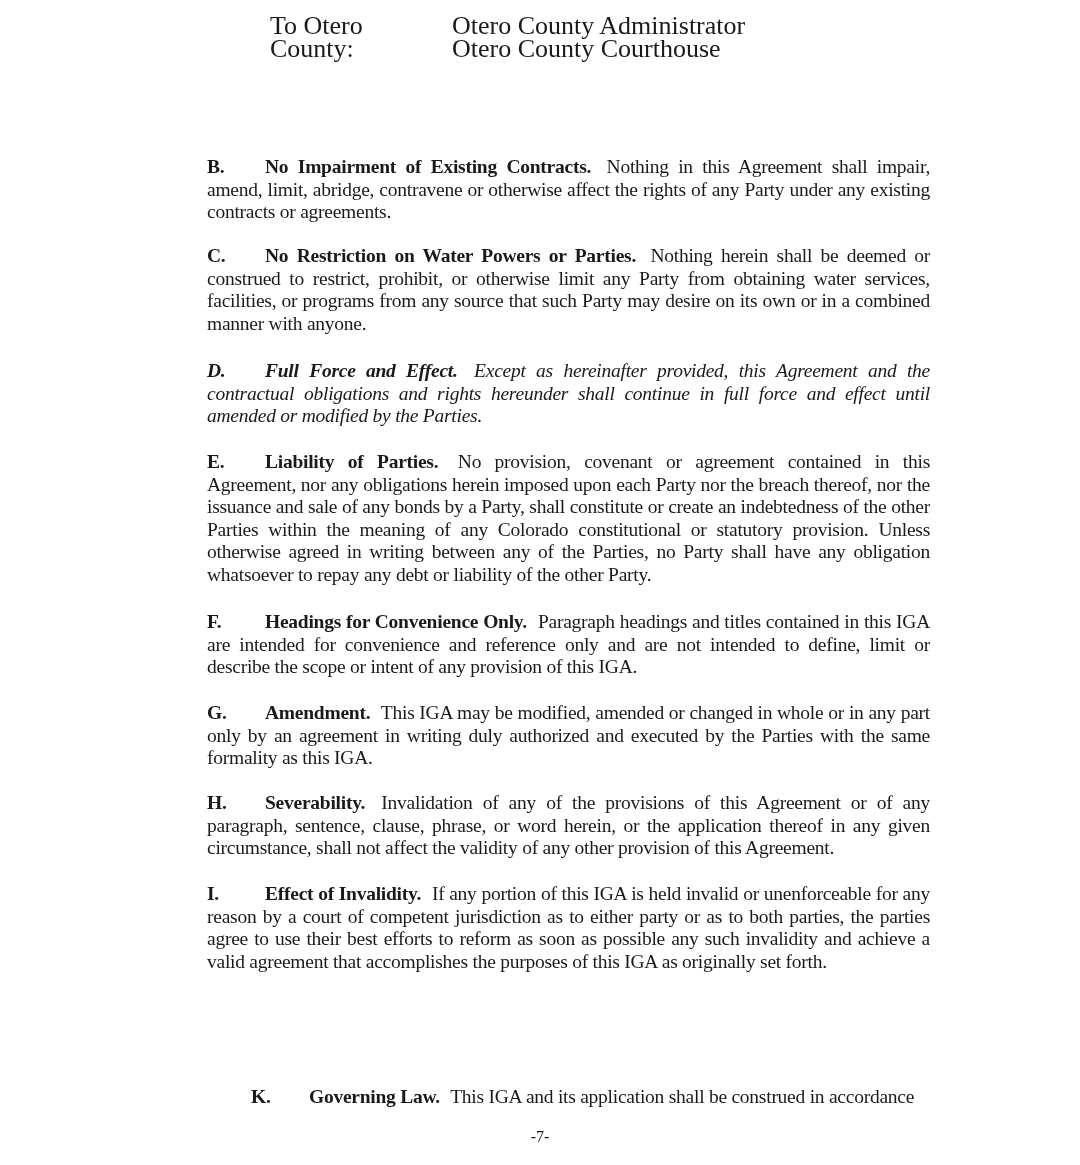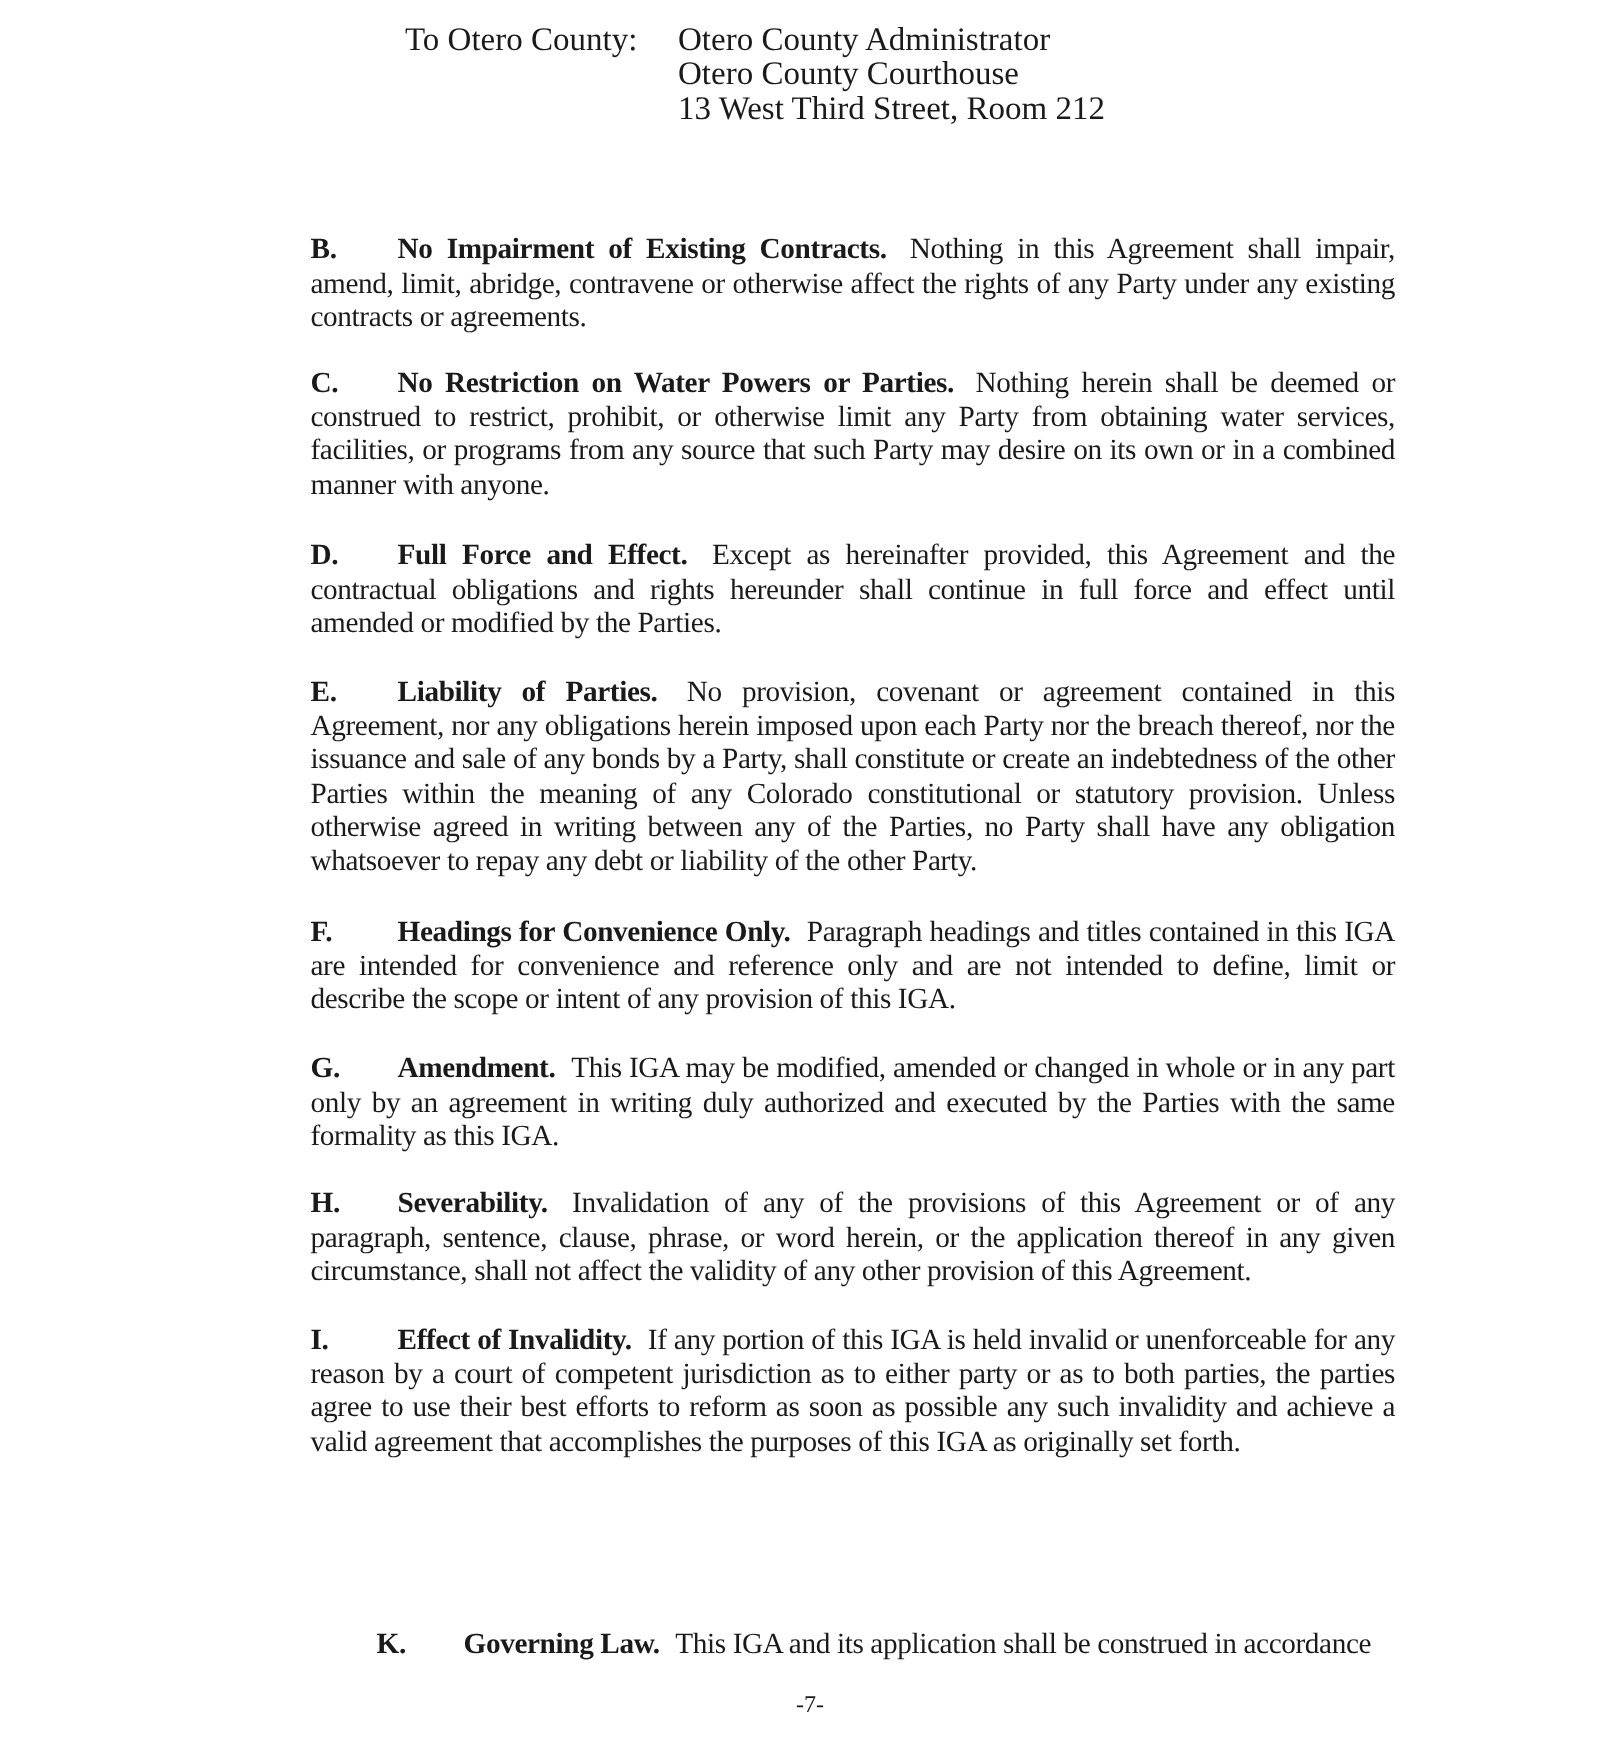--- a/index.html
+++ b/index.html
@@ -21,21 +21,21 @@
       top: 0;
       width: 1080px;
       height: 1165px;
       background: #ffffff;
     }
     .address-block {
       position: absolute;
       left: 270px;
       top: 14px;
       display: flex;
-      font-size: 22px;
+      font-size: 26px;
       line-height: 23.2px;
     }
     .address-label {
       width: 182px;
     }
     .address-lines div {
       white-space: nowrap;
     }
     .section {
       position: absolute;
@@ -69,35 +69,34 @@
 </head>
 <body>
 
 <div class="page">
 
   <div class="address-block">
     <div class="address-label">To Otero County:</div>
     <div class="address-lines">
       <div>Otero County Administrator</div>
       <div>Otero County Courthouse</div>
-      <div>13 West Third Street, Room 212</div>
     </div>
   </div>
 
   <div class="section" style="top:245px;">
     <span class="sec-letter">C.</span><span class="sec-heading">No Restriction on Water Powers or Parties.</span>
     <span>Nothing herein shall be deemed or construed to restrict, prohibit, or otherwise limit any Party from obtaining water services, facilities, or programs from any source that such Party may desire on its own or in a combined manner with anyone.</span>
   </div>
 
   <div class="section" style="top:156px;">
     <span class="sec-letter">B.</span><span class="sec-heading">No Impairment of Existing Contracts.</span>
     <span>Nothing in this Agreement shall impair, amend, limit, abridge, contravene or otherwise affect the rights of any Party under any existing contracts or agreements.</span>
   </div>
 
-  <div class="section" style="top:360px;">
+  <div class="section" style="top:360px;font-style:italic;">
     <span class="sec-letter">D.</span><span class="sec-heading">Full Force and Effect.</span>
     <span>Except as hereinafter provided, this Agreement and the contractual obligations and rights hereunder shall continue in full force and effect until amended or modified by the Parties.</span>
   </div>
 
   <div class="section" style="top:451px;">
     <span class="sec-letter">E.</span><span class="sec-heading">Liability of Parties.</span>
     <span>No provision, covenant or agreement contained in this Agreement, nor any obligations herein imposed upon each Party nor the breach thereof, nor the issuance and sale of any bonds by a Party, shall constitute or create an indebtedness of the other Parties within the meaning of any Colorado constitutional or statutory provision. Unless otherwise agreed in writing between any of the Parties, no Party shall have any obligation whatsoever to repay any debt or liability of the other Party.</span>
   </div>
 
   <div class="section" style="top:611px;">

